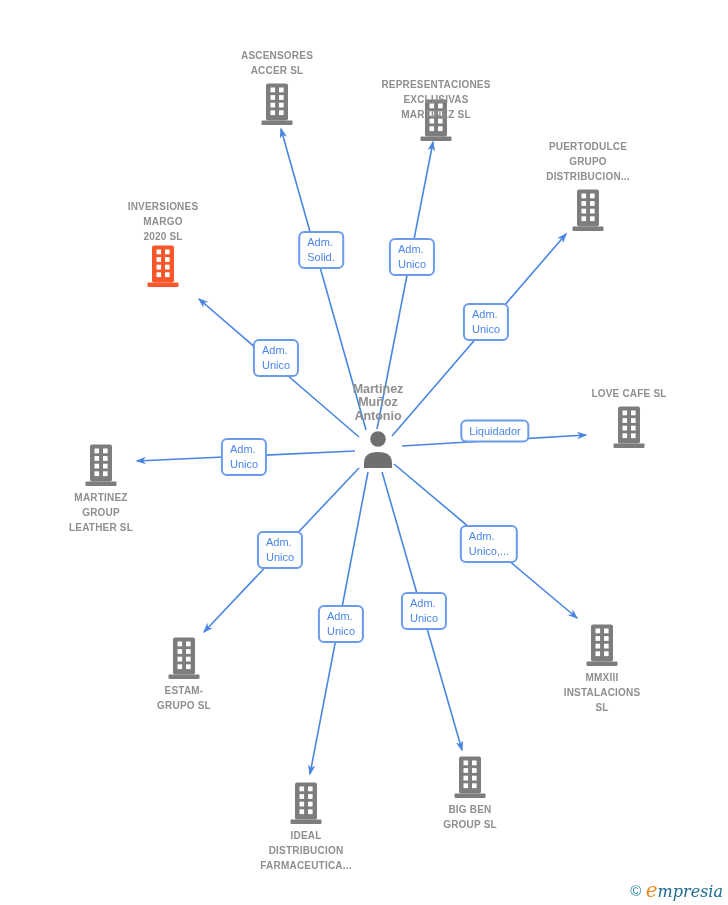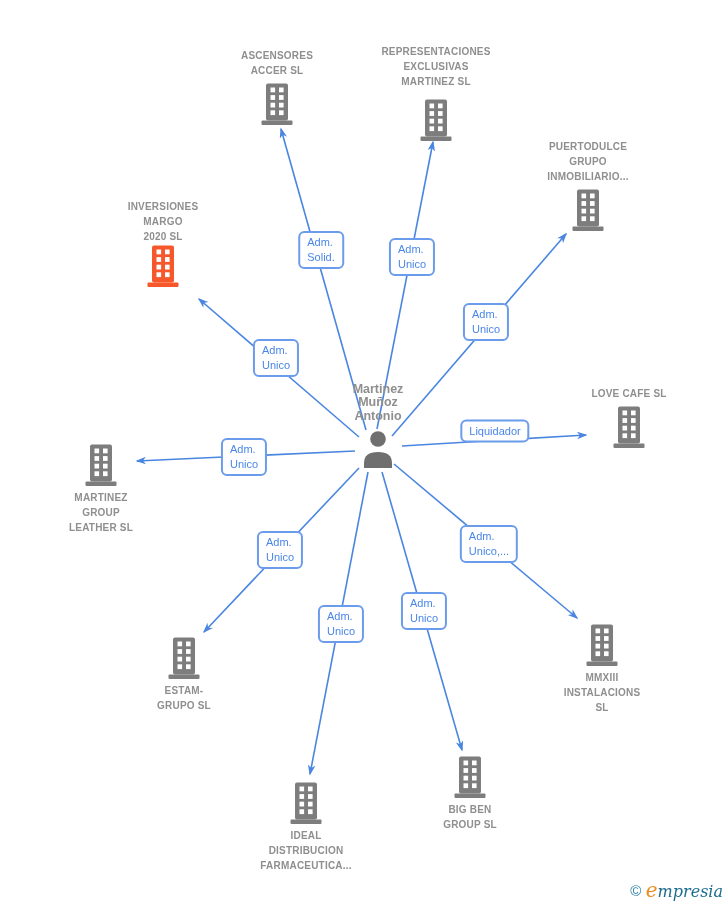--- a/index.html
+++ b/index.html
@@ -70,38 +70,38 @@
     <rect x="3" y="38" width="31" height="4.5" rx="1" fill="#7d7d7d"></rect>
             <rect x="12" y="5" width="4.6" height="4.8" fill="#ffffff"></rect>
             <rect x="20.5" y="5" width="4.6" height="4.8" fill="#ffffff"></rect>
             <rect x="12" y="12.6" width="4.6" height="4.8" fill="#ffffff"></rect>
             <rect x="20.5" y="12.6" width="4.6" height="4.8" fill="#ffffff"></rect>
             <rect x="12" y="20.2" width="4.6" height="4.8" fill="#ffffff"></rect>
             <rect x="20.5" y="20.2" width="4.6" height="4.8" fill="#ffffff"></rect>
             <rect x="12" y="27.799999999999997" width="4.6" height="4.8" fill="#ffffff"></rect>
             <rect x="20.5" y="27.799999999999997" width="4.6" height="4.8" fill="#ffffff"></rect>
           </svg></span></div>
-      <div class="node-label" style="left: 436px; bottom: 816px; text-align: center;">REPRESENTACIONES
+      <div class="node-label" style="left: 436px; bottom: 783px; text-align: center;">REPRESENTACIONES
 EXCLUSIVAS
 MARTINEZ SL</div>
       <div class="graph-node" style="left: 588px; top: 210px;"><span><svg width="37" height="43" viewBox="0 0 37 43" aria-hidden="true">
     <rect x="7.5" y="1" width="22" height="37" rx="2" fill="#7d7d7d"></rect>
     <rect x="3" y="38" width="31" height="4.5" rx="1" fill="#7d7d7d"></rect>
             <rect x="12" y="5" width="4.6" height="4.8" fill="#ffffff"></rect>
             <rect x="20.5" y="5" width="4.6" height="4.8" fill="#ffffff"></rect>
             <rect x="12" y="12.6" width="4.6" height="4.8" fill="#ffffff"></rect>
             <rect x="20.5" y="12.6" width="4.6" height="4.8" fill="#ffffff"></rect>
             <rect x="12" y="20.2" width="4.6" height="4.8" fill="#ffffff"></rect>
             <rect x="20.5" y="20.2" width="4.6" height="4.8" fill="#ffffff"></rect>
             <rect x="12" y="27.799999999999997" width="4.6" height="4.8" fill="#ffffff"></rect>
             <rect x="20.5" y="27.799999999999997" width="4.6" height="4.8" fill="#ffffff"></rect>
           </svg></span></div>
       <div class="node-label" style="left: 588px; bottom: 721px;">PUERTODULCE
 GRUPO
-INMOBILIARIO...</div>
+DISTRIBUCION...</div>
       <div class="graph-node" style="left: 163px; top: 266px;"><span><svg width="37" height="43" viewBox="0 0 37 43" aria-hidden="true">
     <rect x="7.5" y="1" width="22" height="37" rx="2" fill="#f6582c"></rect>
     <rect x="3" y="38" width="31" height="4.5" rx="1" fill="#f6582c"></rect>
             <rect x="12" y="5" width="4.6" height="4.8" fill="#ffffff"></rect>
             <rect x="20.5" y="5" width="4.6" height="4.8" fill="#ffffff"></rect>
             <rect x="12" y="12.6" width="4.6" height="4.8" fill="#ffffff"></rect>
             <rect x="20.5" y="12.6" width="4.6" height="4.8" fill="#ffffff"></rect>
             <rect x="12" y="20.2" width="4.6" height="4.8" fill="#ffffff"></rect>
             <rect x="20.5" y="20.2" width="4.6" height="4.8" fill="#ffffff"></rect>
             <rect x="12" y="27.799999999999997" width="4.6" height="4.8" fill="#ffffff"></rect>

